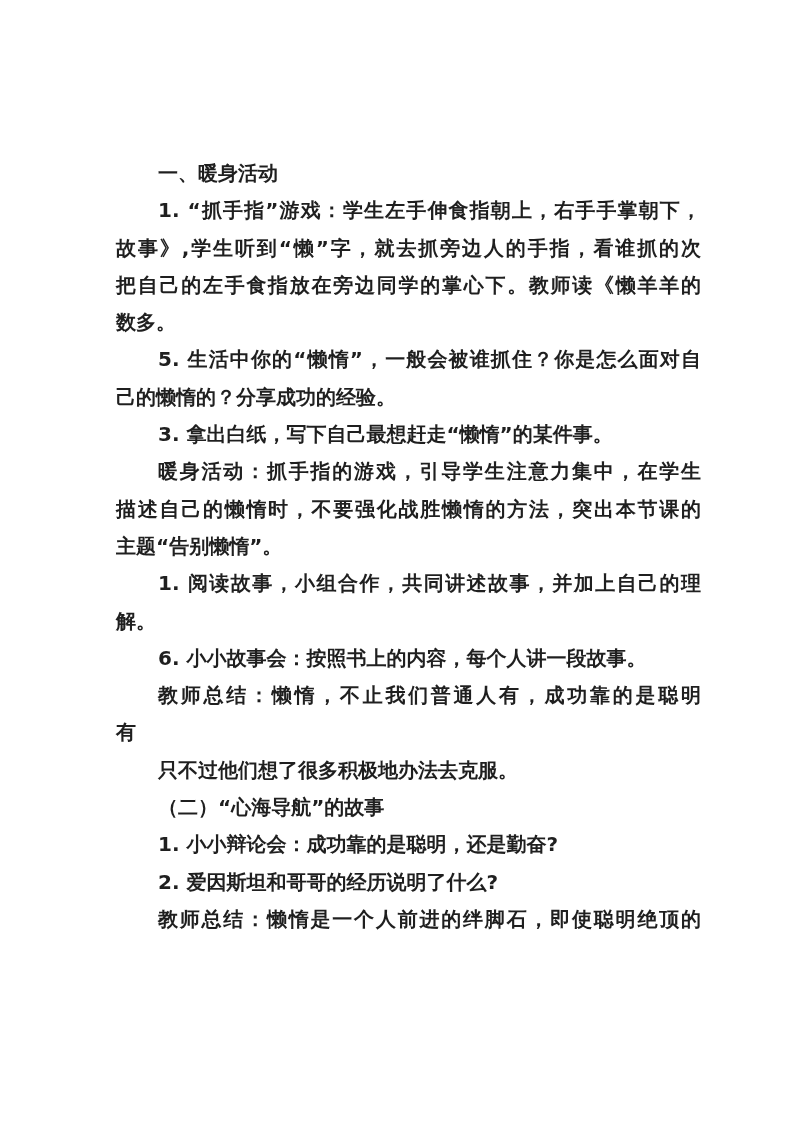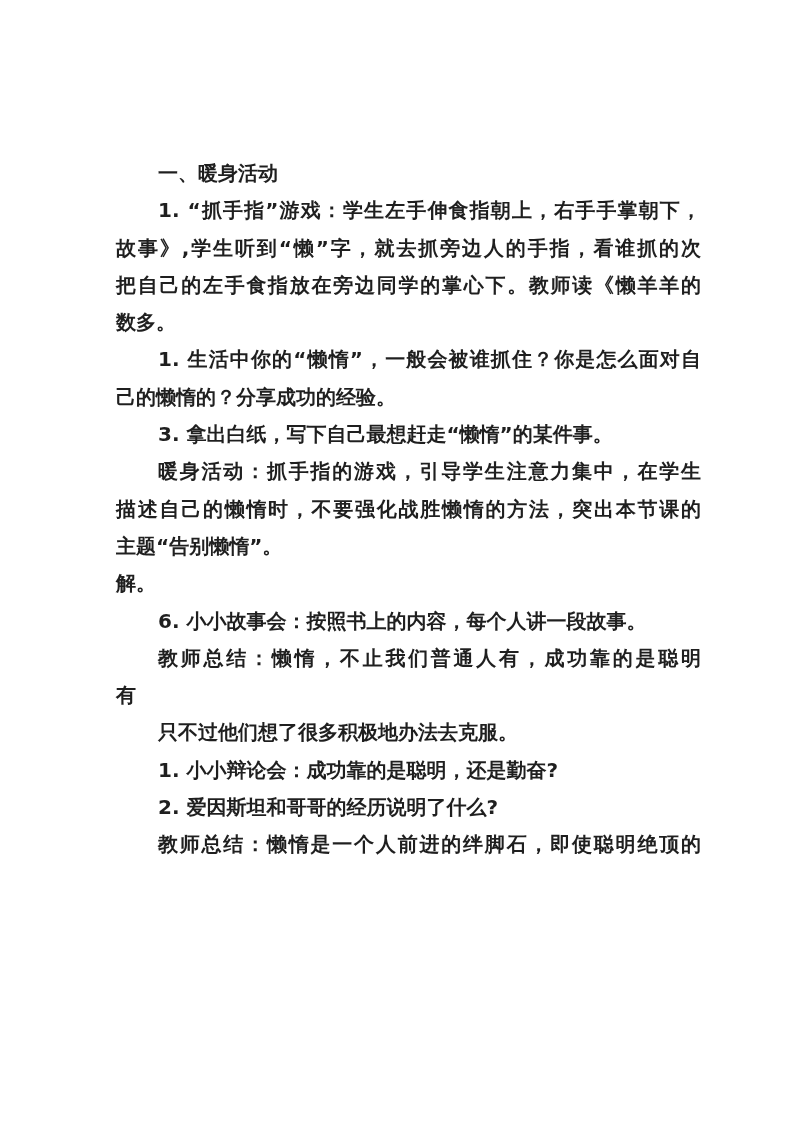--- a/index.html
+++ b/index.html
@@ -44,28 +44,30 @@
 </head>
 <body>
 
 <div class="page">
   <div class="content">
       <div class="line indent bold">一、暖身活动</div>
       <div class="line indent justify">1. “抓手指”游戏：学生左手伸食指朝上，右手手掌朝下，</div>
       <div class="line justify">故事》,学生听到“懒”字，就去抓旁边人的手指，看谁抓的次</div>
       <div class="line justify">把自己的左手食指放在旁边同学的掌心下。教师读《懒羊羊的</div>
       <div class="line">数多。</div>
-      <div class="line indent justify">1. 生活中你的“懒惰”，一般会被谁抓住？你是怎么面对自</div>
+      <div class="line indent justify">5. 生活中你的“懒惰”，一般会被谁抓住？你是怎么面对自</div>
       <div class="line">己的懒惰的？分享成功的经验。</div>
       <div class="line indent">3. 拿出白纸，写下自己最想赶走“懒惰”的某件事。</div>
       <div class="line indent justify">暖身活动：抓手指的游戏，引导学生注意力集中，在学生</div>
       <div class="line justify">描述自己的懒惰时，不要强化战胜懒惰的方法，突出本节课的</div>
       <div class="line">主题“告别懒惰”。</div>
+      <div class="line indent justify">1. 阅读故事，小组合作，共同讲述故事，并加上自己的理</div>
       <div class="line">解。</div>
       <div class="line indent">6. 小小故事会：按照书上的内容，每个人讲一段故事。</div>
       <div class="line indent justify">教师总结：懒惰，不止我们普通人有，成功靠的是聪明</div>
       <div class="line">有</div>
       <div class="line indent">只不过他们想了很多积极地办法去克服。</div>
+      <div class="line indent">（二）“心海导航”的故事</div>
       <div class="line indent">1. 小小辩论会：成功靠的是聪明，还是勤奋?</div>
       <div class="line indent">2. 爱因斯坦和哥哥的经历说明了什么?</div>
       <div class="line indent justify">教师总结：懒惰是一个人前进的绊脚石，即使聪明绝顶的</div>
     </div>
 </div>
 
 </body></html>

